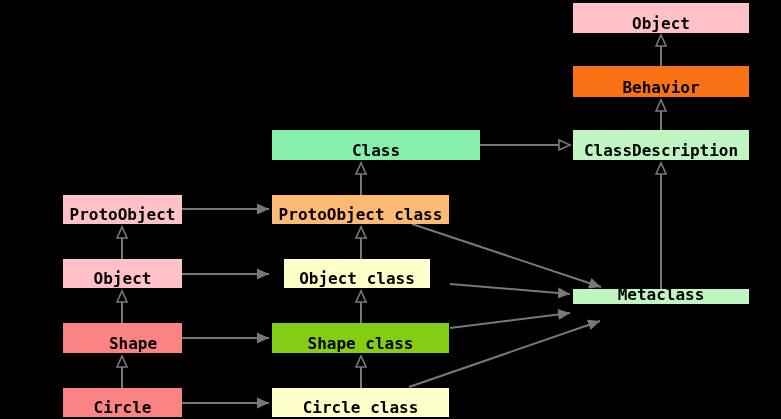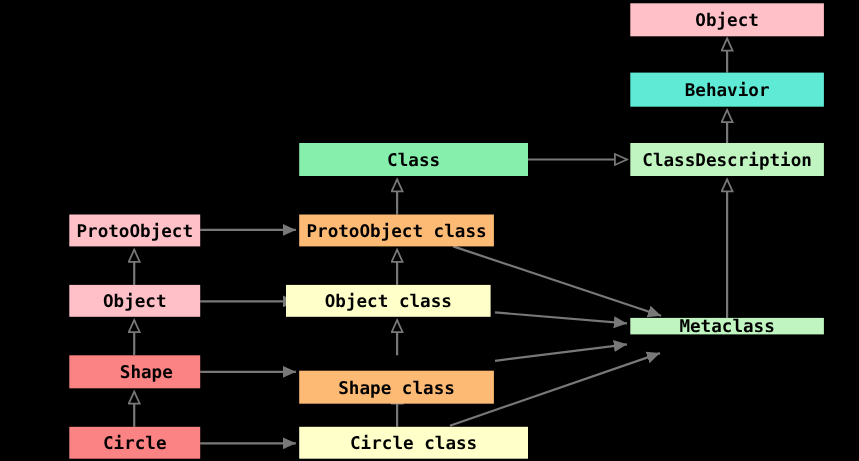--- a/index.html
+++ b/index.html
@@ -22,21 +22,21 @@
     width: 781px;
     height: 419px;
   }
   .edge {
     stroke: #787878;
     stroke-width: 2;
   }
   .node {
     position: absolute;
     display: flex;
-    align-items: center;
+    align-items: flex-end;
     justify-content: center;
     box-sizing: border-box;
   }
   .node span {
     font-weight: bold;
     font-size: 16px;
     color: #000000;
     white-space: nowrap;
   }
 </style>
@@ -70,50 +70,50 @@
       <line x1="182" y1="403" x2="269" y2="403" class="edge" marker-end="url(#arrow-filled)"></line>
       <line x1="412" y1="224" x2="601" y2="287" class="edge" marker-end="url(#arrow-filled)"></line>
       <line x1="450" y1="284" x2="570" y2="294" class="edge" marker-end="url(#arrow-filled)"></line>
       <line x1="450" y1="328" x2="570" y2="313" class="edge" marker-end="url(#arrow-filled)"></line>
       <line x1="409" y1="387" x2="600" y2="321" class="edge" marker-end="url(#arrow-filled)"></line>
     </svg>
   <div id="nodes-layer">
       <div class="node" style="left: 573px; top: 3px; width: 176px; height: 30px; background: rgb(255, 192, 200);">
         <span>Object</span>
       </div>
-      <div class="node" style="left: 573px; top: 66px; width: 176px; height: 31px; background: #5eead4;">
+      <div class="node" style="left: 573px; top: 66px; width: 176px; height: 31px; background: #f97316;">
         <span>Behavior</span>
       </div>
       <div class="node" style="left: 272px; top: 130px; width: 208px; height: 30px; background: #86efac;">
         <span>Class</span>
       </div>
       <div class="node" style="left: 573px; top: 130px; width: 176px; height: 30px; background: rgb(192, 244, 192);">
         <span>ClassDescription</span>
       </div>
       <div class="node" style="left: 63px; top: 195px; width: 119px; height: 29px; background: rgb(255, 192, 200);">
         <span>ProtoObject</span>
       </div>
       <div class="node" style="left: 272px; top: 195px; width: 177px; height: 29px; background: #fdba74;">
         <span>ProtoObject class</span>
       </div>
       <div class="node" style="left: 63px; top: 259px; width: 119px; height: 29px; background: rgb(255, 192, 200);">
         <span>Object</span>
       </div>
-      <div class="node" style="left: 260px; top: 259px; width: 186px; height: 29px; background: rgb(255, 255, 201);">
+      <div class="node" style="left: 284px; top: 259px; width: 146px; height: 29px; background: rgb(255, 255, 201);">
         <span>Object class</span>
       </div>
       <div class="node" style="left: 573px; top: 289px; width: 176px; height: 15px; background: rgb(192, 244, 192);">
         <span>Metaclass</span>
       </div>
       <div class="node" style="left: 63px; top: 323px; width: 119px; height: 30px; background: rgb(251, 131, 131); padding-left: 21px;">
         <span>Shape</span>
       </div>
-      <div class="node" style="left: 272px; top: 323px; width: 177px; height: 30px; background: #fdba74; margin-top: 14px;">
+      <div class="node" style="left: 272px; top: 323px; width: 177px; height: 30px; background: #84cc16;">
         <span>Shape class</span>
       </div>
       <div class="node" style="left: 63px; top: 388px; width: 119px; height: 29px; background: rgb(251, 131, 131);">
         <span>Circle</span>
       </div>
-      <div class="node" style="left: 272px; top: 388px; width: 208px; height: 29px; background: rgb(255, 255, 201);">
+      <div class="node" style="left: 272px; top: 388px; width: 177px; height: 29px; background: rgb(255, 255, 201);">
         <span>Circle class</span>
       </div>
     </div>
 </div>
 
 </body></html>

